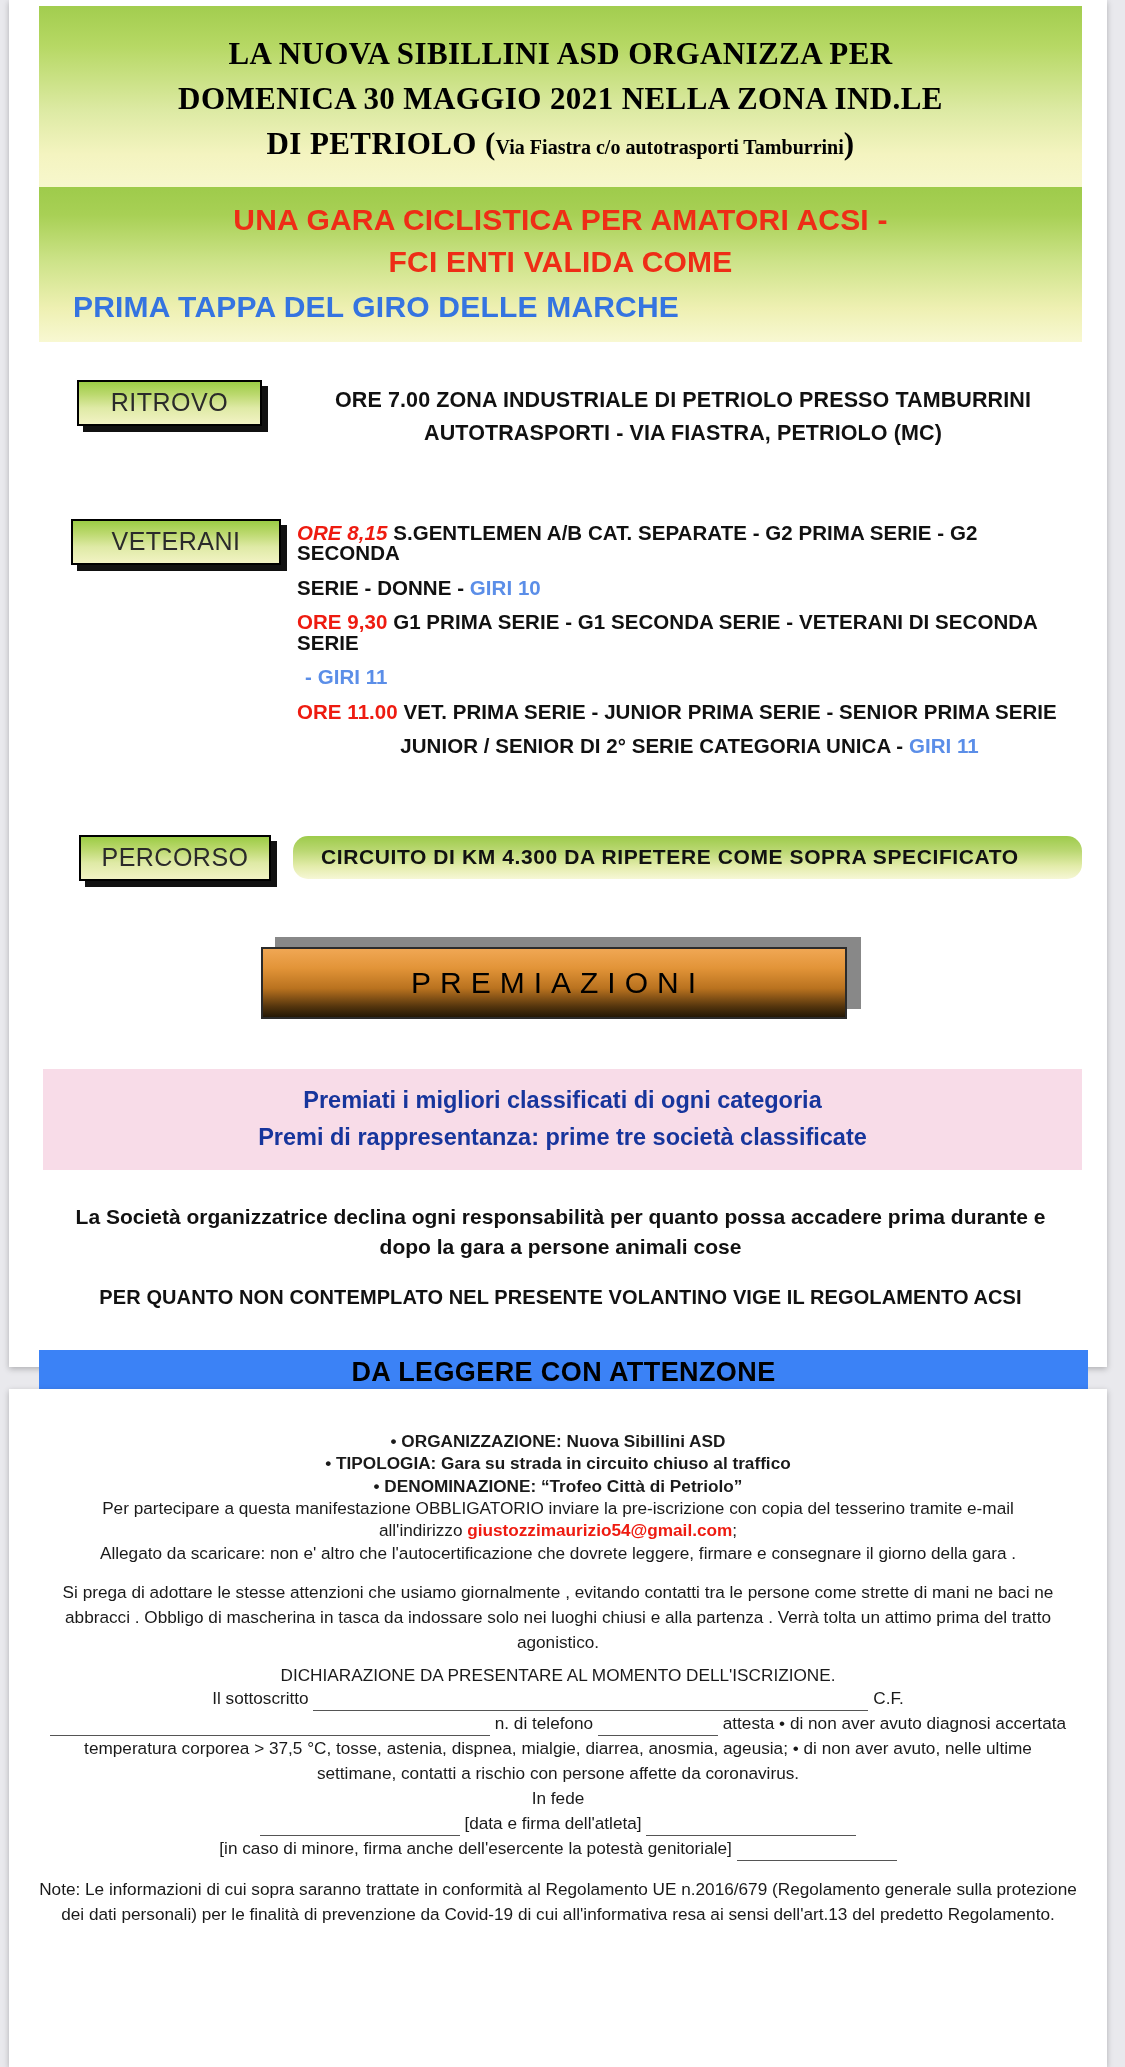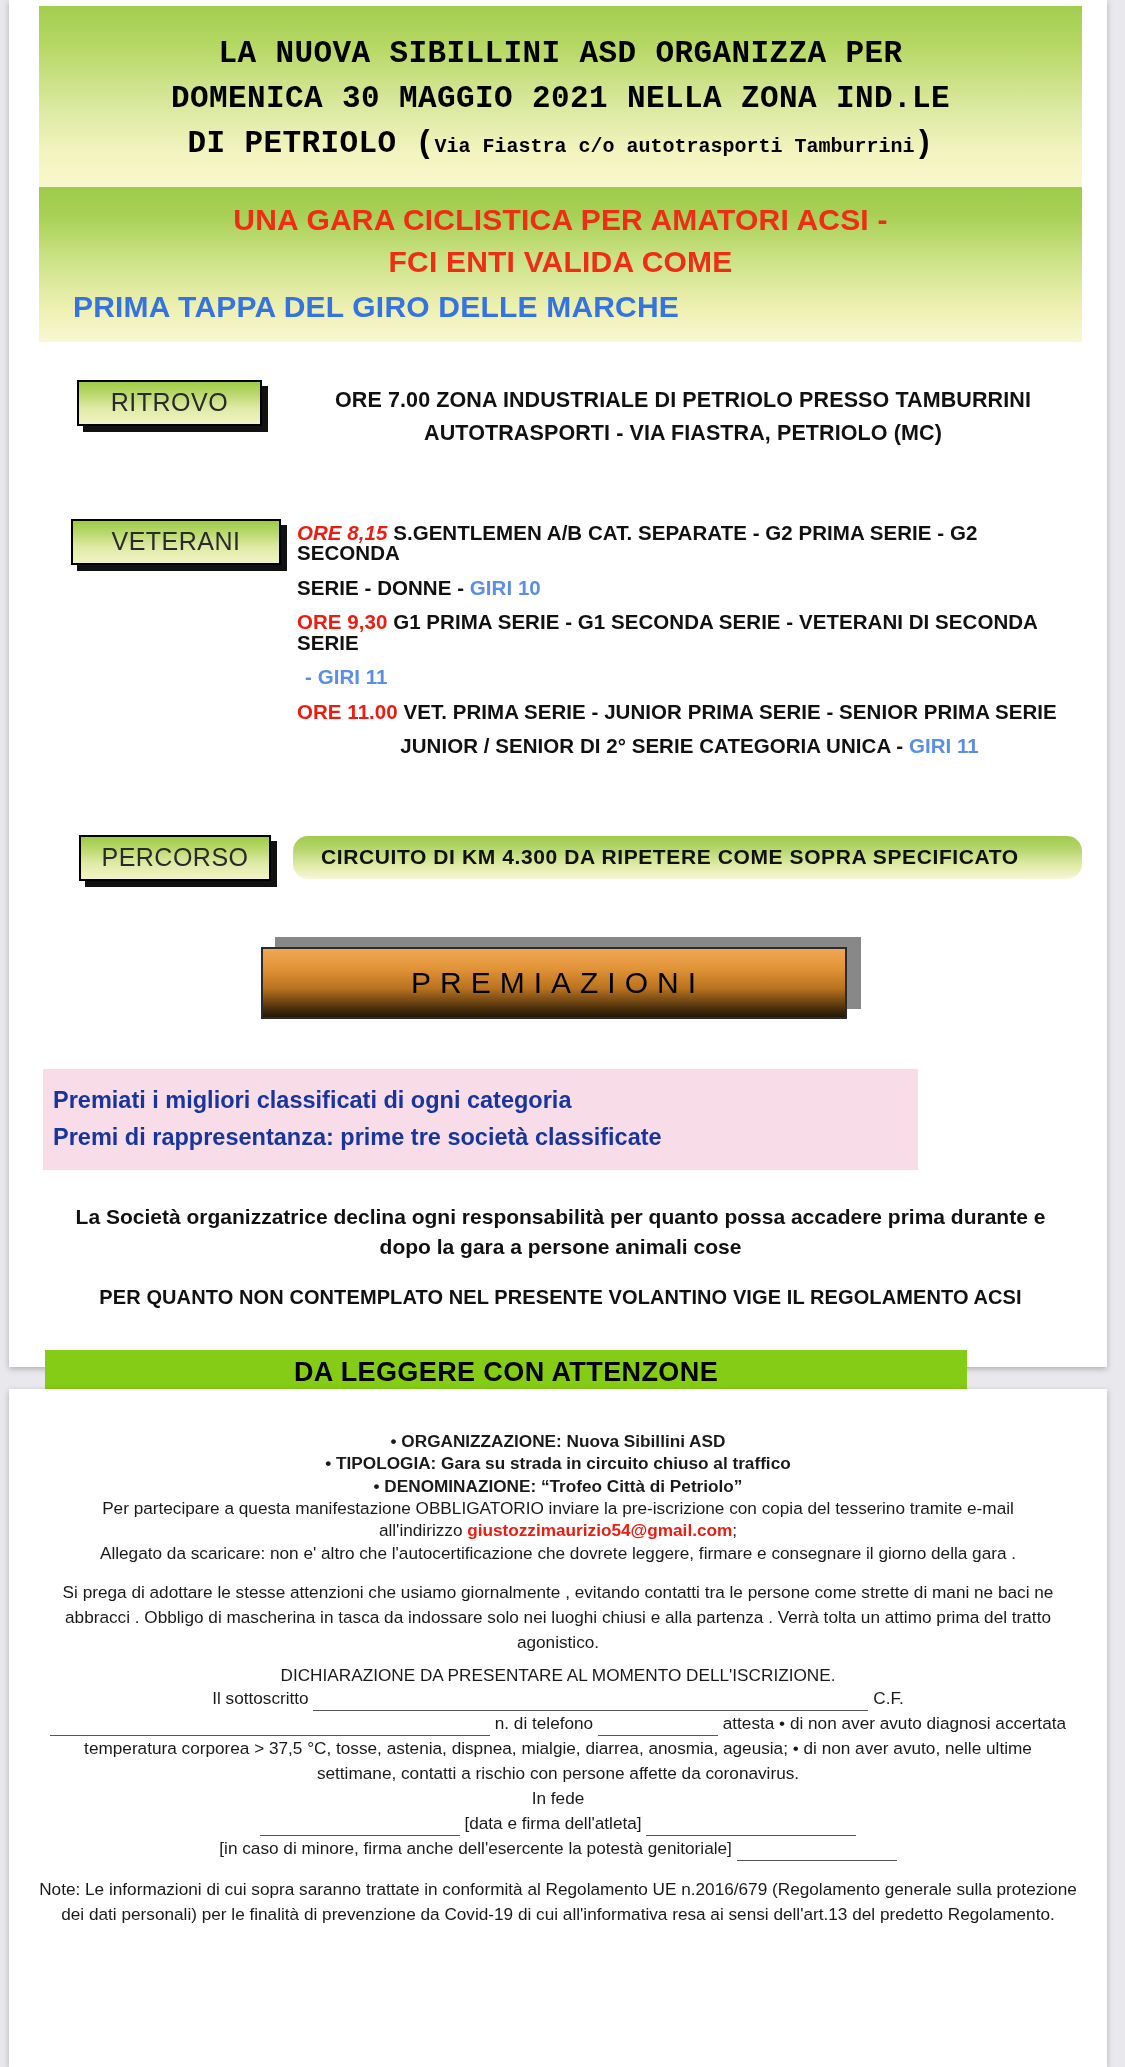--- a/index.html
+++ b/index.html
@@ -52,21 +52,21 @@
     background: linear-gradient(to bottom, #a2cd4f 0%, #b6d864 22%, #ddeaa4 58%, #f4f4c0 82%, #f7f7cd 100%);
     padding: 26px 34px 20px 34px;
     text-align: center;
   }
   .head-line {
     font-weight: bold;
     font-size: 31px;
     letter-spacing: 0.4px;
     color: #000;
     line-height: 1.45;
-    font-family: Liberation Mono, monospace;
+    font-family: Liberation Serif, serif;
   }
   .head-line .small {
     font-size: 20px;
     letter-spacing: 0px;
   }
 
   
   .band-block {
     background: linear-gradient(to bottom, #9ecb4b 0%, #a8d055 18%, #cde389 48%, #eef0b2 78%, #f8f8d2 100%);
     padding: 12px 26px 14px 26px;
@@ -193,23 +193,23 @@
     display: flex;
     align-items: center;
     justify-content: center;
     text-indent: 9px;
   }
 
   
   .pink-block {
     margin-top: 48px;
     margin-left: 4px;
-    width: 875px;
+    width: 1039px;
     background: #f8dce8;
-    text-align: left;
+    text-align: center;
     padding: 14px 10px 16px 10px;
   }
   .pink-line {
     color: #17359c;
     font-weight: bold;
     font-size: 23.5px;
     line-height: 1.0;
     margin: 6px 0 14px 0;
   }
   .pink-line:last-child { margin-bottom: 4px; }
@@ -228,23 +228,22 @@
   }
   .disc-line.two {
     margin-top: 20px;
     font-size: 20px;
     letter-spacing: 0.1px;
   }
 
   
   .yellow-band {
     margin-top: 38px;
-    margin-left: 6px;
-    width: 922px;
-    background: #84cc16;
+    width: 1049px;
+    background: #3b82f6;
     text-align: center;
     padding: 7px 0 8px 0;
     font-weight: bold;
     font-size: 27px;
     color: #000;
     letter-spacing: 0.4px;
   }
 
   
   .p2 {

